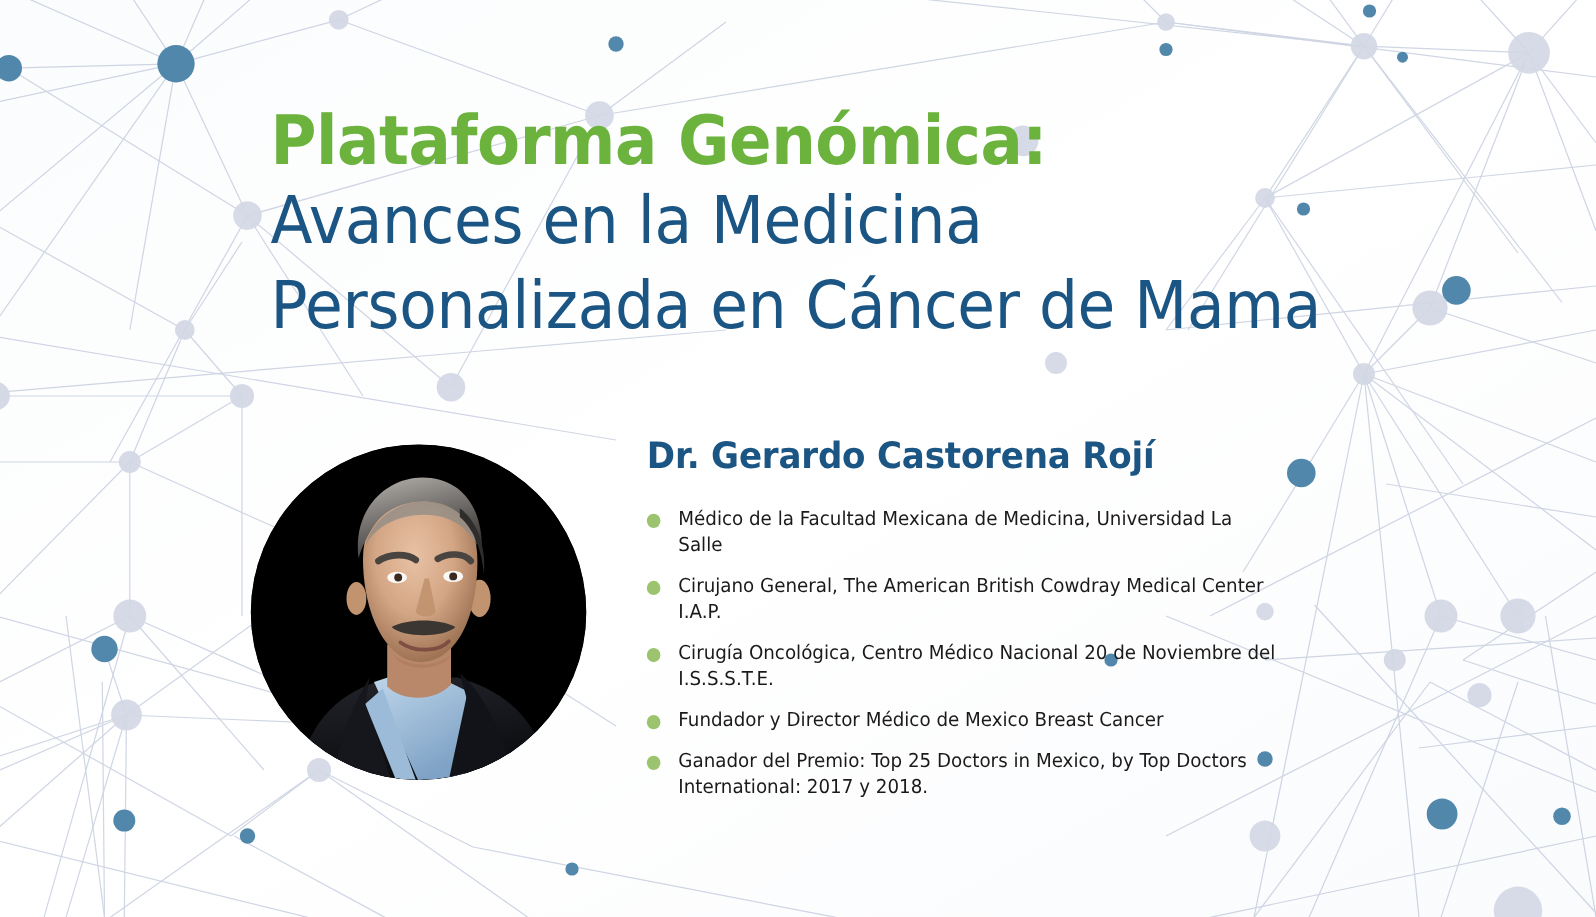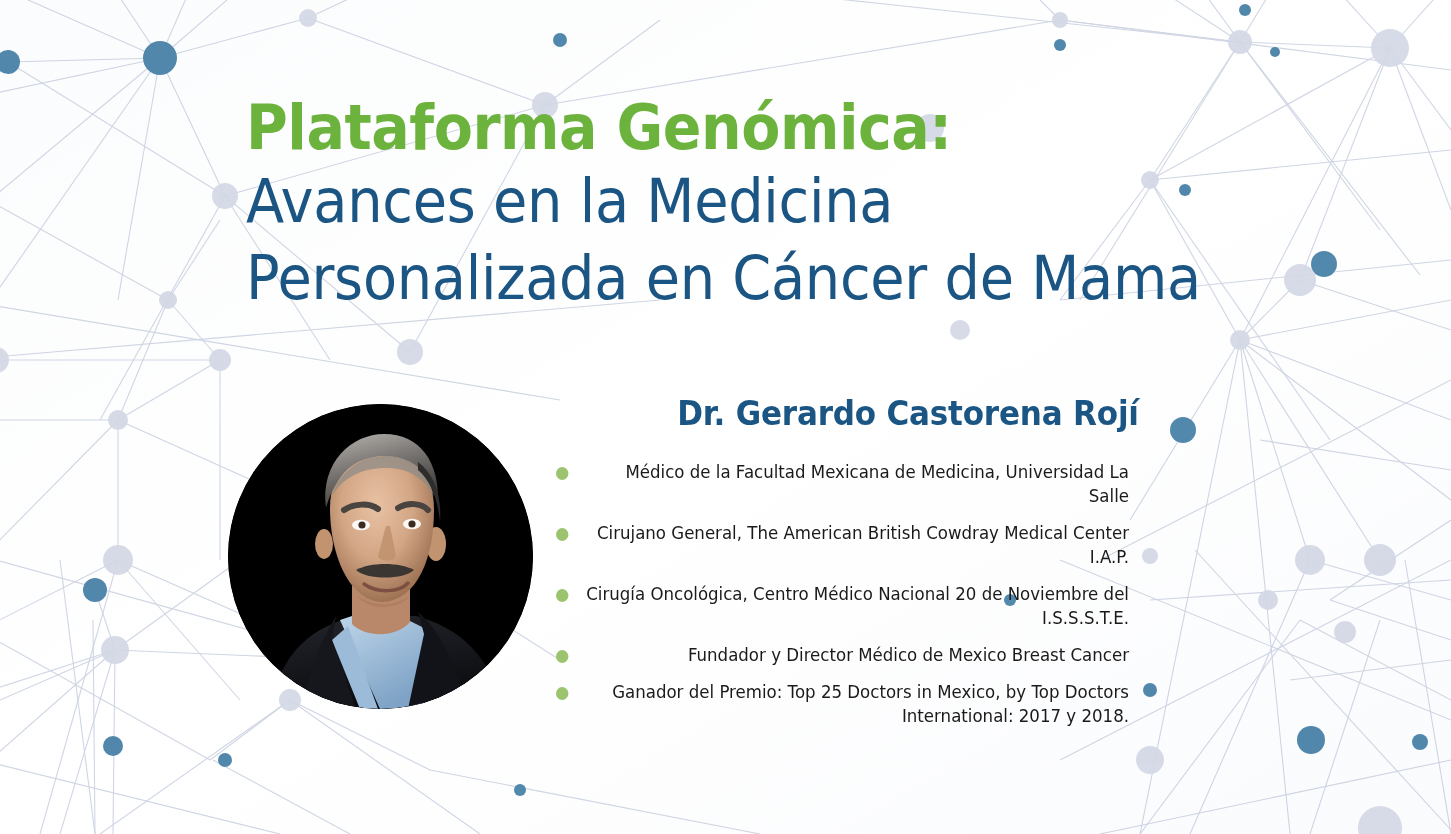--- a/index.html
+++ b/index.html
@@ -69,24 +69,23 @@
     background: #000000;
   }
   .portrait svg {
     display: block;
     width: 305px;
     height: 305px;
   }
   
   .speaker {
     position: absolute;
-    left: 556px;
+    left: 588px;
     top: 396px;
     width: 620px;
-    text-align: right;
   }
   .speaker-name {
     font-family: "DejaVu Sans", sans-serif;
     font-weight: 700;
     font-size: 33px;
     line-height: 1.1;
     letter-spacing: -0.2px;
     color: #1b5584;
     margin: 0 0 28px 0;
     transform: scaleX(0.94);

